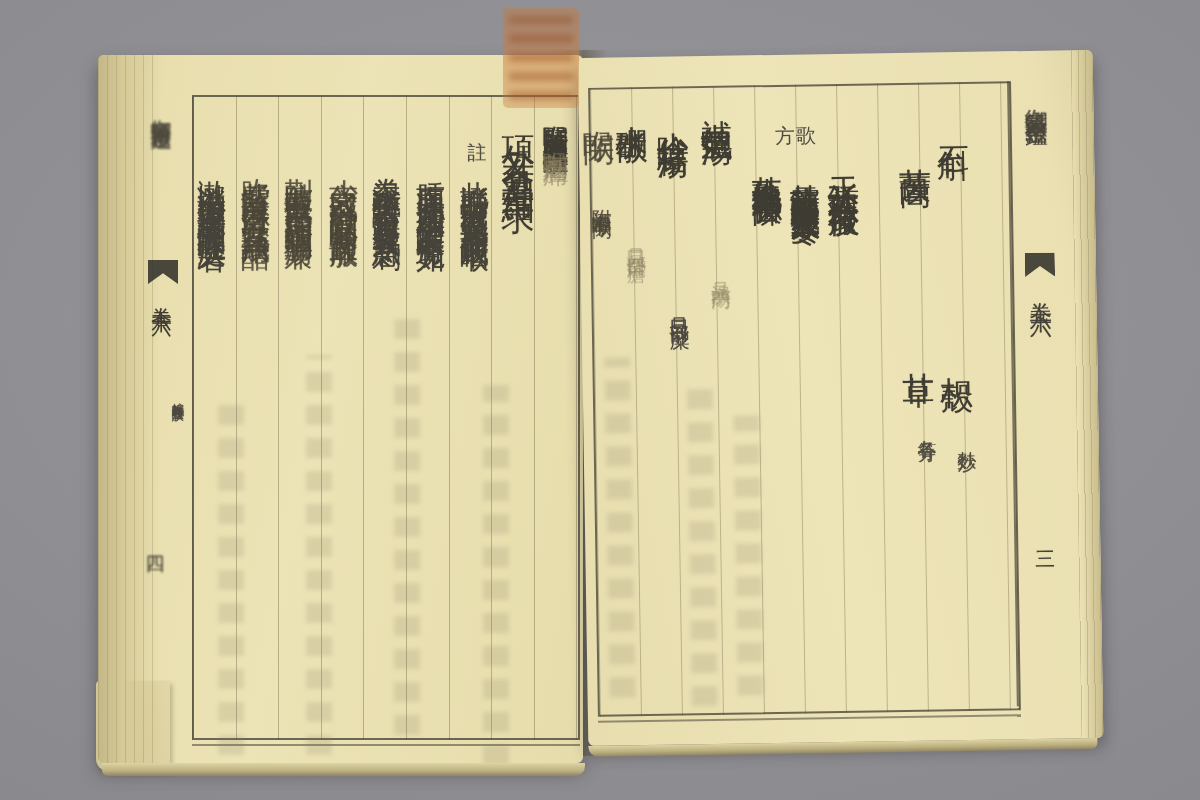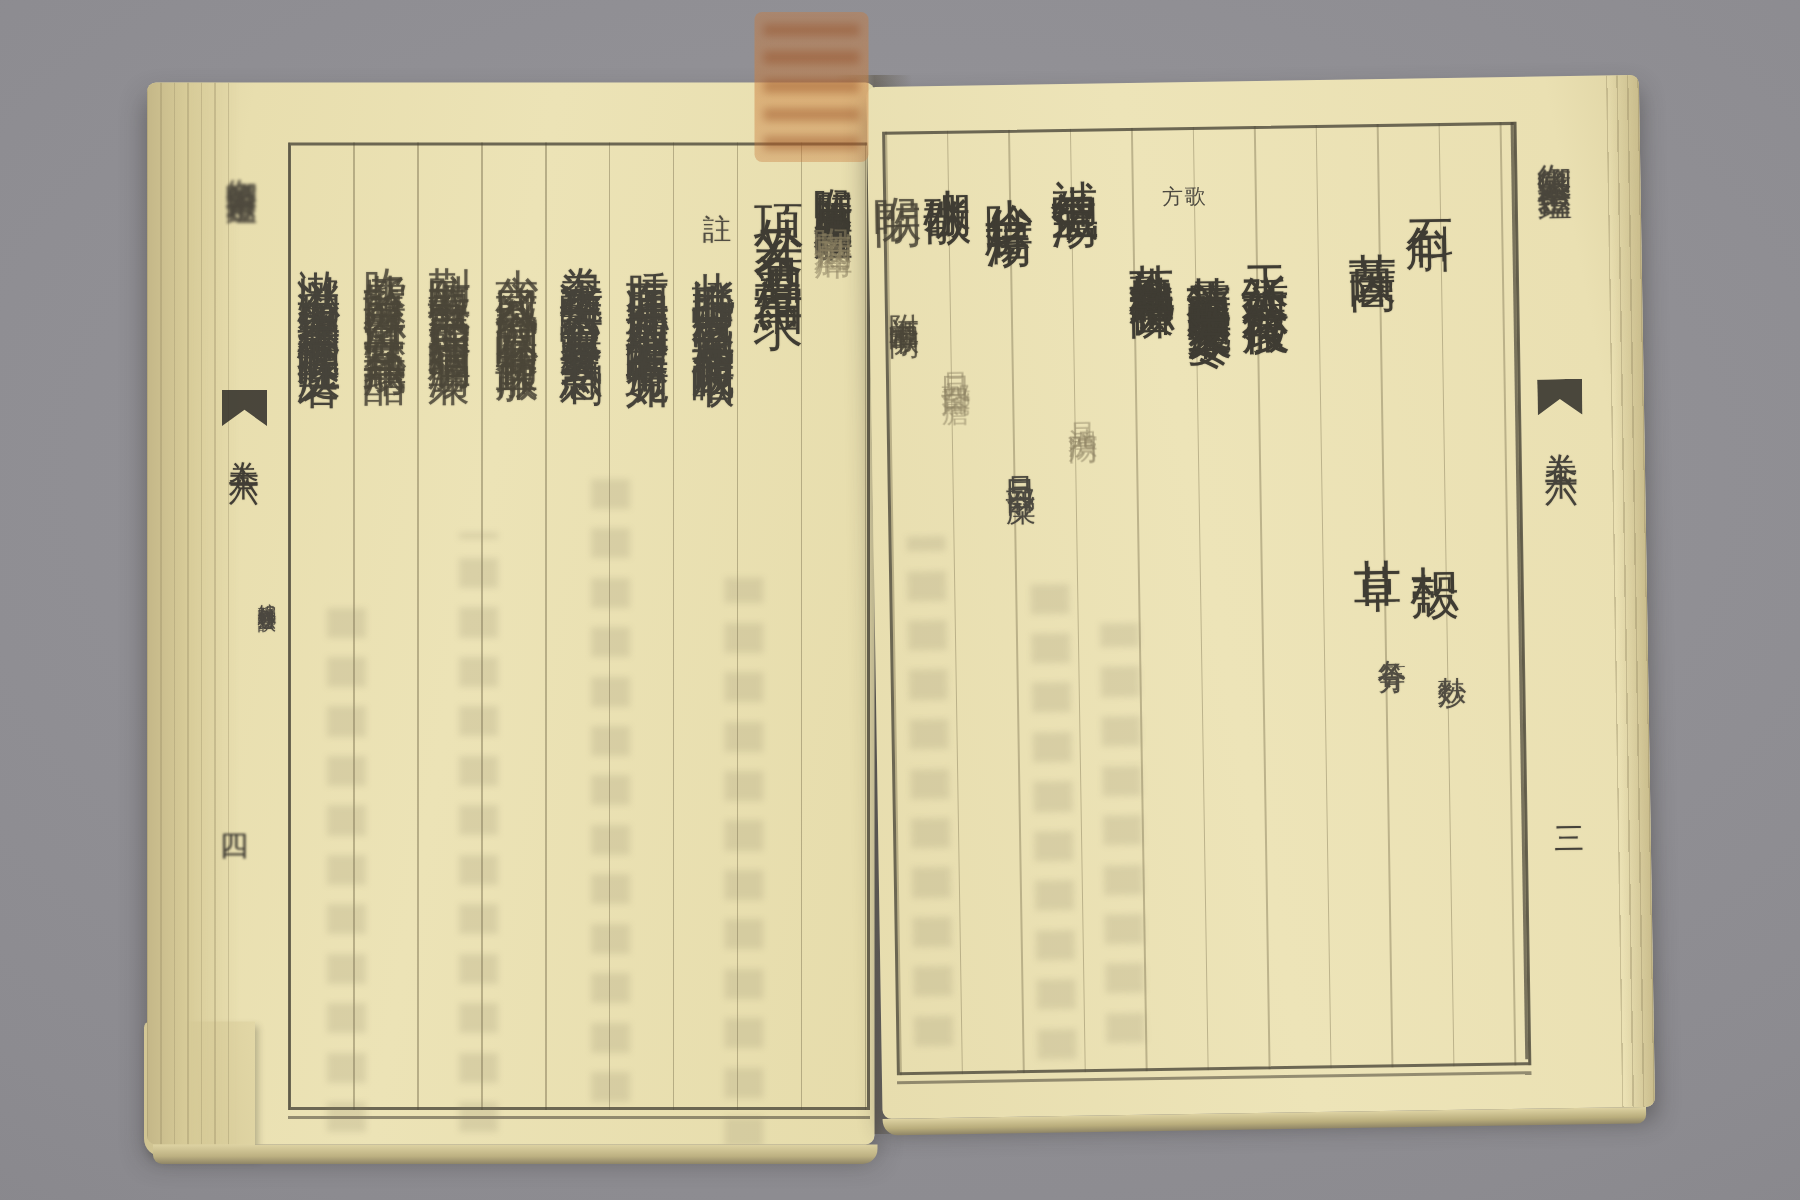--- a/index.html
+++ b/index.html
@@ -59,21 +59,21 @@
     white-space:nowrap;color:#3f3c33;text-shadow:0 0 1px rgba(55,50,40,.35);line-height:1;}
   .t-lg{font-size:32px;letter-spacing:4px;}
   .t-md{font-size:30px;letter-spacing:2px;}
   .t-body{font-size:29px;letter-spacing:4px;color:#46433a;}
   .t-verse1{font-size:26px;letter-spacing:2px;}
   .t-verse2{font-size:33px;letter-spacing:8px;}
   .t-sm{font-size:19px;letter-spacing:2px;color:#514d42;}
   .t-ref{font-size:20px;letter-spacing:3px;color:#4c4940;}
   .faint{color:rgba(140,130,98,.55);text-shadow:none;filter:blur(.4px);}
   .worn{color:rgba(75,70,56,.8);}
-  .fangge{position:absolute;font-size:14px;letter-spacing:1px;color:#4c4940;
+  .fangge{position:absolute;font-size:20px;letter-spacing:1px;color:#4c4940;
     writing-mode:horizontal-tb;}
   
   .bx-title-r{font-size:23px;letter-spacing:3px;color:#4a463c;filter:blur(.5px);}
   .bx-vol-r{font-size:22px;letter-spacing:4px;color:#45423a;}
   .bx-num{font-size:20px;color:#45423a;}
   .bx-title-l{font-size:21px;letter-spacing:2px;color:#3e3a32;filter:blur(1.1px);opacity:.9;}
   .bx-vol-l{font-size:20px;letter-spacing:3px;color:#413d35;filter:blur(.4px);}
   .bx-sub{font-size:12px;letter-spacing:1px;color:#4c4840;}
   .bx-num-l{font-size:19px;color:#39362f;filter:blur(.8px);}
   .fishtail{position:absolute;width:30px;height:24px;background:#33312b;

